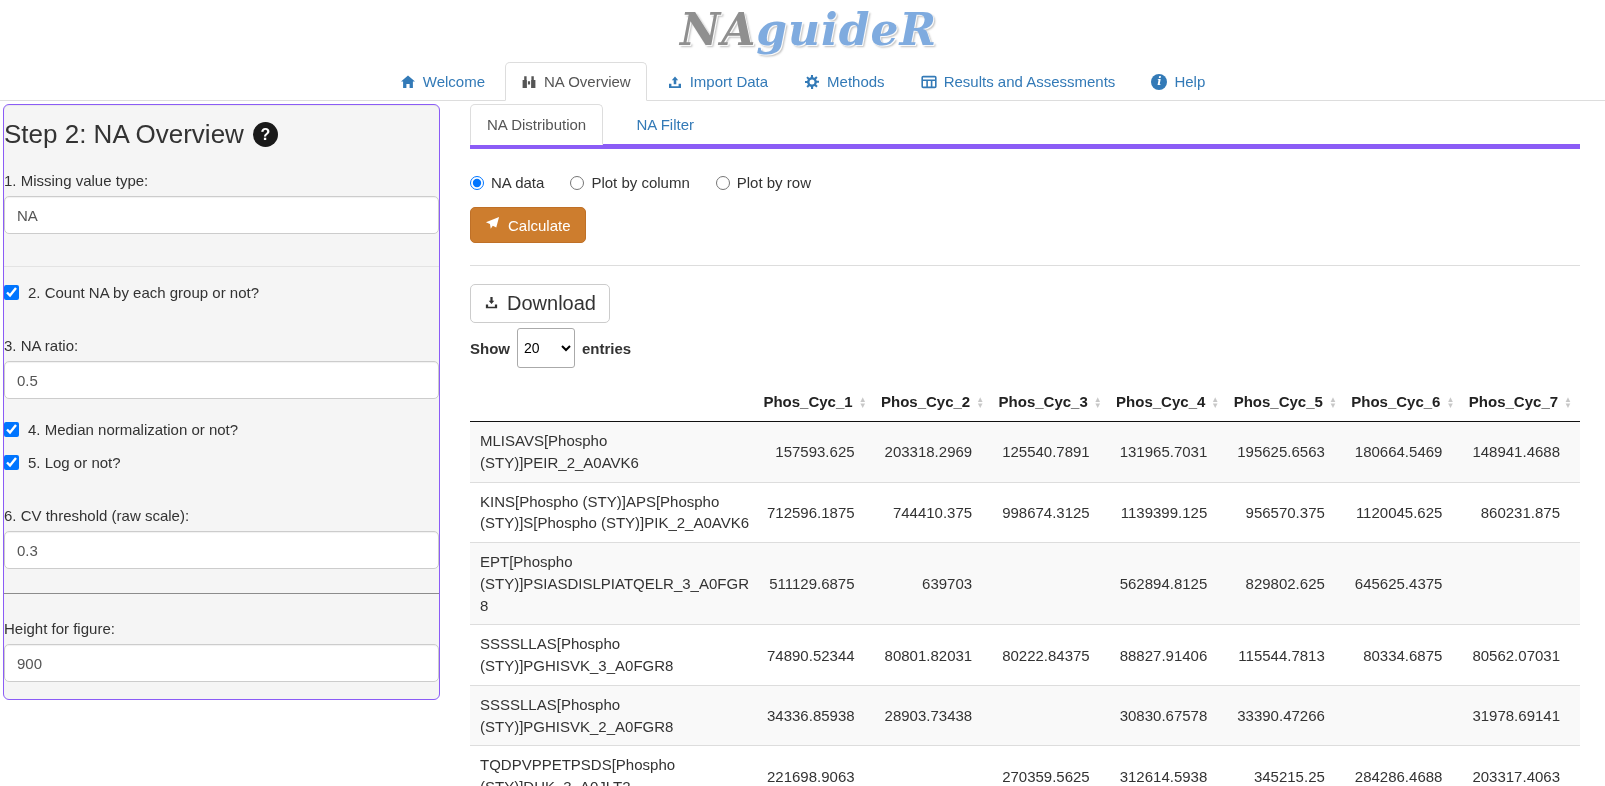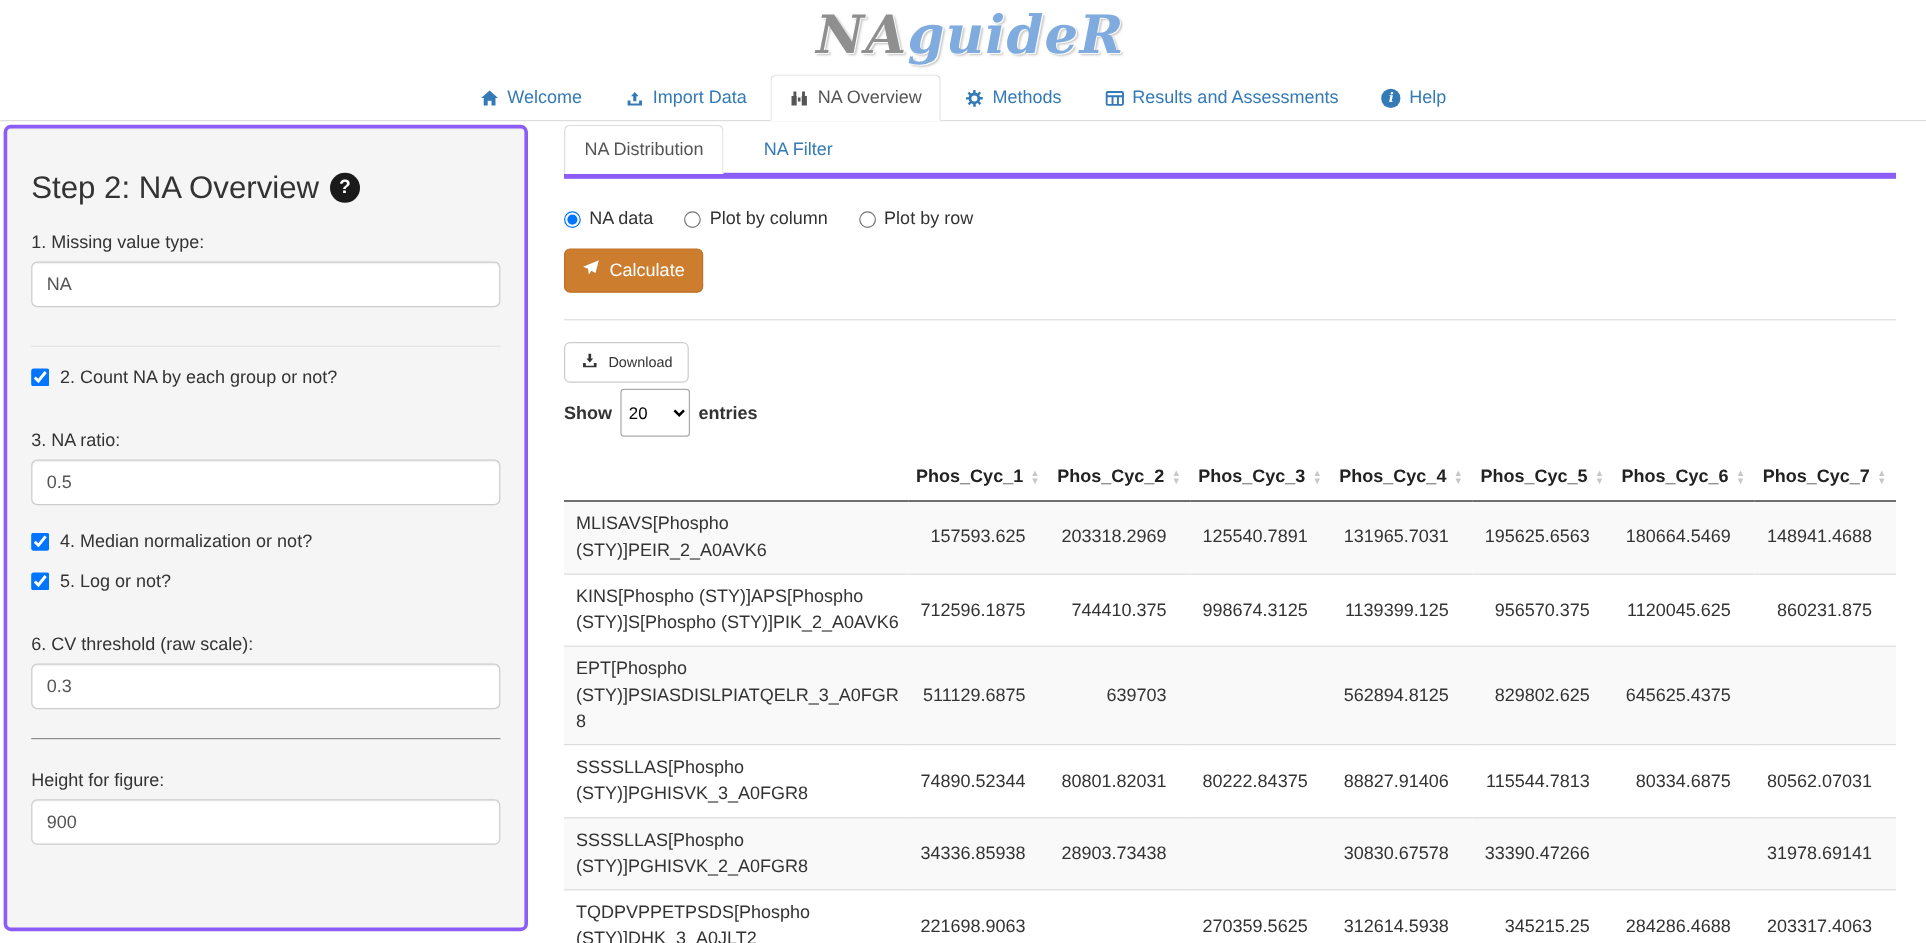--- a/index.html
+++ b/index.html
@@ -23,23 +23,23 @@
   .navtab svg { display:block; }
 
   .circle-icon { display:inline-flex; align-items:center; justify-content:center;
                  width:16px; height:16px; border-radius:50%; background:#337ab7; color:#fff;
                  font-family:"DejaVu Serif",serif; font-style:italic; font-weight:bold; font-size:11px; }
 
   
   .content { position:relative; padding-top:3px; }
 
   
-  .well { position:absolute; left:3px; top:3px; width:437px; height:672px;
-          background:#f5f5f5; border:3px solid #8b5cf6; border-radius:6px;
-          box-shadow:inset 0 1px 1px rgba(0,0,0,.05); padding:20px; }
+  .well { position:absolute; left:3px; top:3px; width:437px; height:596px;
+          background:#f5f5f5; border:1px solid #8b5cf6; border-radius:6px;
+          box-shadow:inset 0 1px 1px rgba(0,0,0,.05); }
   .step-title { font-size:26px; font-weight:normal; color:#333; margin:14px 0 22px 0;
                 display:flex; align-items:center; gap:9px; }
   .q-icon { display:inline-flex; align-items:center; justify-content:center; width:25px; height:25px;
             border-radius:50%; background:#1a1a1a; color:#fff; font-weight:bold; font-size:16px; }
   .ctl-label { display:block; margin:0 0 7px 0; color:#333; }
   .text-input { width:100%; height:38px; border:1px solid #ccc; border-radius:5px;
                 padding:6px 12px; font-size:15px; color:#555; background:#fff;
                 font-family:inherit; box-shadow:inset 0 1px 1px rgba(0,0,0,.06); }
   .sep-light { border:none; border-top:1px solid #e3e3e3; margin:17px 0; }
   .sep-dark  { border:none; border-top:1px solid #8c8c8c; margin:24px 0 26px 0; }
@@ -58,21 +58,21 @@
   .radio-row { display:flex; align-items:center; gap:26px; margin-top:25px; }
   .radio-item { display:flex; align-items:center; gap:7px; }
   .radio-item input { width:14px; height:14px; }
 
   .btn-calc { display:inline-flex; align-items:center; gap:8px; margin-top:16px;
               background:#cd7d2e; border:1px solid #bf7027; color:#fff; font-size:15px;
               padding:8px 14px; border-radius:5px; cursor:pointer; font-family:inherit; }
   .main hr.rule { border:none; border-top:1px solid #ddd; margin:22px 0 18px 0; }
 
   .btn-download { display:inline-flex; align-items:center; gap:8px; background:#fff;
-                  border:1px solid #ccc; color:#333; font-size:12px; padding:7px 13px;
+                  border:1px solid #ccc; color:#333; font-size:20px; padding:7px 13px;
                   border-radius:5px; cursor:pointer; font-family:inherit; }
   .length-row { margin-top:5px; font-weight:bold; display:flex; align-items:center; gap:7px; }
   .length-row select { font-size:14px; padding:2px 2px; border:1px solid #aaa; border-radius:3px;
                        width:58px; height:40px; background:#fff; font-family:inherit; }
 
   
   table.dt { width:100%; border-collapse:collapse; margin-top:14px; table-layout:fixed; }
   table.dt th { font-weight:bold; color:#222; text-align:right; padding:11px 8px 11px 6px;
                 border-bottom:1px solid #111; white-space:nowrap; cursor:pointer; }
   table.dt th.lbl { width:287px; text-align:left; }
@@ -91,35 +91,35 @@
 
   <div class="navtabs">
     <a class="navtab">
       <span>
           <svg width="16" height="16" viewBox="0 0 16 16" fill="currentColor">
             <path d="M8 1.5 15 7.6h-2.1V14H9.6V9.9H6.4V14H3.1V7.6H1z"></path>
           </svg>
         </span>
       <span>Welcome</span>
     </a>
+    <a class="navtab active">
+      <span>
+          <svg width="16" height="16" viewBox="0 0 16 16" fill="currentColor">
+            <path d="M3.2 2.3h2.4V6H3.2zM10.4 2.3h2.4V6h-2.4zM1.6 6h4.3v8H1.6zM10.1 6h4.3v8h-4.3zM6.9 7.2h2.2v3.4H6.9z"></path>
+          </svg>
+        </span>
+      <span>NA Overview</span>
+    </a>
     <a class="navtab">
       <span>
           <svg width="16" height="16" viewBox="0 0 16 16" fill="currentColor">
             <path d="M4.8 6.3 8 2.6l3.2 3.7H9.3v4H6.7v-4zM2 9.8h2.4v2.5h7.2V9.8H14V14H2z"></path>
           </svg>
         </span>
       <span>Import Data</span>
-    </a>
-    <a class="navtab active">
-      <span>
-          <svg width="16" height="16" viewBox="0 0 16 16" fill="currentColor">
-            <path d="M3.2 2.3h2.4V6H3.2zM10.4 2.3h2.4V6h-2.4zM1.6 6h4.3v8H1.6zM10.1 6h4.3v8h-4.3zM6.9 7.2h2.2v3.4H6.9z"></path>
-          </svg>
-        </span>
-      <span>NA Overview</span>
     </a>
     <a class="navtab">
       <span>
           <svg width="16" height="16" viewBox="0 0 16 16" fill="currentColor">
             <path fill-rule="evenodd" d="M7 1h2v2.2c.57.11 1.1.33 1.6.66l1.56-1.56 1.41 1.41-1.56 1.56c.33.5.55 1.03.66 1.6H15v2h-2.2c-.11.57-.33 1.1-.66 1.6l1.56 1.56-1.41 1.41-1.56-1.56c-.5.33-1.03.55-1.6.66V15H7v-2.2a4.9 4.9 0 0 1-1.6-.66l-1.56 1.56-1.41-1.41 1.56-1.56A4.9 4.9 0 0 1 3.2 9H1V7h2.2c.11-.57.33-1.1.66-1.6L2.3 3.84 3.71 2.43 5.27 4c.5-.33 1.03-.55 1.6-.66zM8 5.5A2.5 2.5 0 1 0 8 10.5 2.5 2.5 0 0 0 8 5.5z"></path>
           </svg>
         </span>
       <span>Methods</span>
     </a>
     <a class="navtab">

